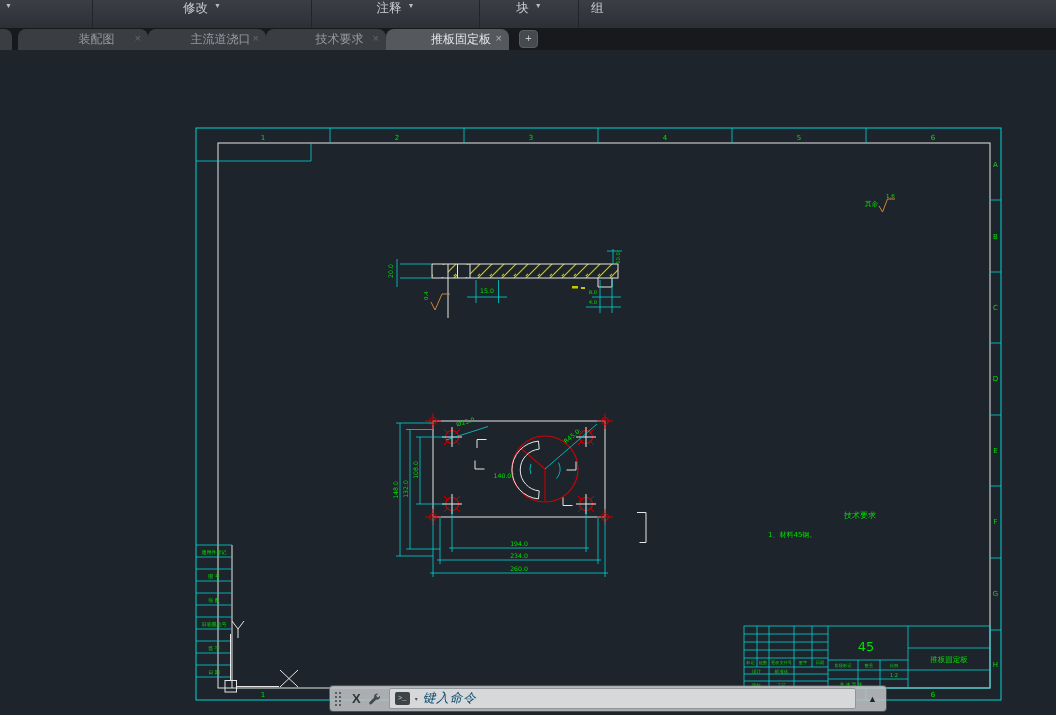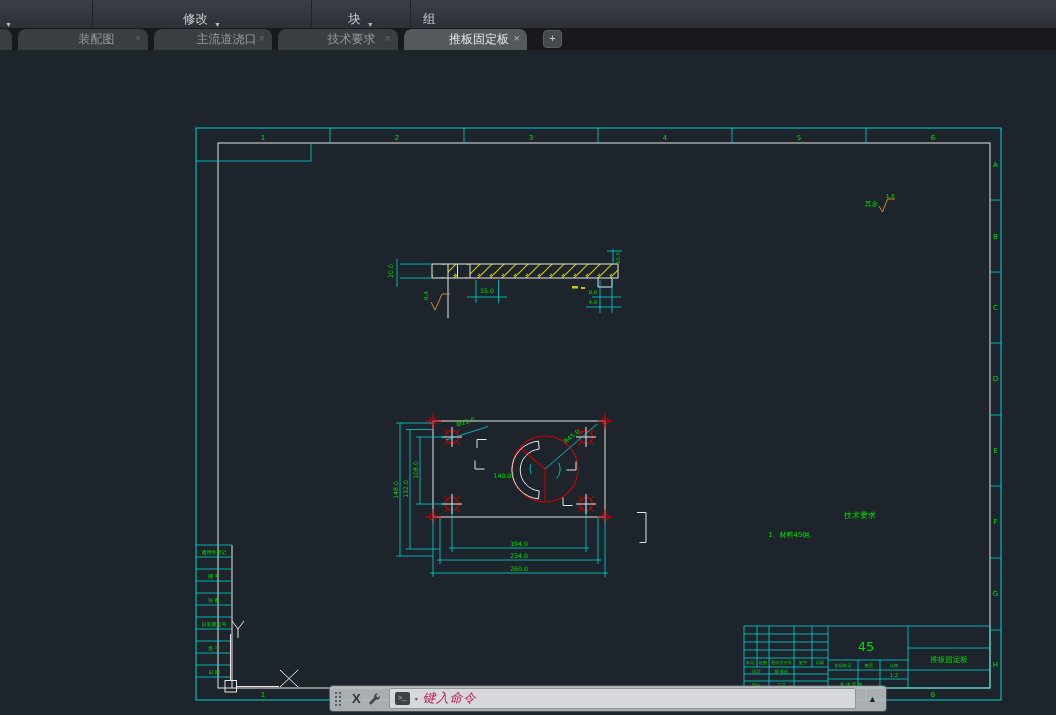--- a/index.html
+++ b/index.html
@@ -1,32 +1,32 @@
 <!DOCTYPE html>
 <html><head>
 <meta charset="utf-8">
 <style>
   html,body{margin:0;padding:0;background:#101214;}
   .stage{position:relative;width:1056px;height:715px;overflow:hidden;background:#1d242b;
          font-family:"Liberation Sans",sans-serif;}
   
   .ribbon{position:absolute;top:0;left:0;width:1056px;height:28px;display:flex;
           background:linear-gradient(#3b3f45,#2d3136);border-bottom:1px solid #121417;z-index:2;}
-  .panel{position:relative;display:flex;align-items:flex-end;justify-content:center;gap:6px;
+  .panel{position:relative;display:flex;align-items:flex-start;justify-content:center;gap:6px;
          border-right:1px solid #212428;box-sizing:border-box;color:#ccced1;font-size:12.5px;}
   .panel .dd{font-size:7px;color:#b9bcbf;padding-top:2px;}
   .panel.pleft{justify-content:flex-start;padding-left:5px;}
   .panel.pright{justify-content:flex-start;padding-left:12px;border-right:none;overflow:hidden;}
   .overflow-arrow{position:absolute;right:7px;top:8px;font-size:9px;color:#c0c3c6;}
   
   .tabbar{position:absolute;top:28px;left:0;width:1056px;height:22px;background:#17191d;
           display:flex;align-items:flex-end;z-index:2;}
   .tab{position:relative;height:21px;background:#3a3e43;border-radius:8px 8px 0 0;
        display:flex;align-items:center;justify-content:center;color:#96999d;font-size:12px;
-       margin-right:6px;box-sizing:border-box;padding-left:27px;}
+       margin-right:0;box-sizing:border-box;padding-left:27px;}
   .tab .x{position:absolute;right:7px;top:3px;font-size:11px;color:#63676b;}
   .tab.active{background:#55595e;color:#e4e6e8;}
   .tab.active .x{color:#aeb2b6;}
   .stub{width:22px;margin-left:-10px;height:21px;background:#3a3e43;border-radius:8px 8px 0 0;}
   .newtab{width:17px;height:16px;margin-left:10px;margin-bottom:2px;background:#464a4f;
           border:1px solid #5a5e63;border-radius:4px;color:#c6c9cc;font-size:11px;
           line-height:14px;text-align:center;}
   
   svg.canvas{position:absolute;top:0;left:0;z-index:1;}
   svg.canvas text{font-family:"DejaVu Sans",sans-serif;fill:#00e000;}
@@ -41,34 +41,38 @@
   .grip{width:8px;height:15px;margin:0 4px 0 4px;
         background-image:radial-gradient(circle,#595d61 1px,transparent 1.3px);
         background-size:4px 4px;}
   .cmd-x{color:#333;font-weight:bold;font-size:13px;margin:0 6px;}
   .cmd-field{flex:1;height:19px;margin:0 8px;background:#d6d8da;border:1px solid #90959a;
              border-radius:2px;display:flex;align-items:center;padding:0 5px;gap:5px;}
   .prompt-box{width:15px;height:13px;background:#3e4347;border-radius:2px;color:#d2d5d8;
               font-size:7px;line-height:13px;text-align:center;
               font-family:"Liberation Mono",monospace;}
   .prompt-dd{font-size:6px;color:#555;}
-  .cmd-placeholder{font-style:italic;color:#be185d;font-size:12.5px;letter-spacing:1px;}
+  .cmd-placeholder{font-style:italic;color:#0c4a6e;font-size:12.5px;letter-spacing:1px;}
   .cmd-expand{color:#222;font-size:9px;margin:0 9px 0 4px;}
 </style>
 </head>
 <body>
 
 <div class="stage">
 
   <div class="ribbon">
     <div class="panel pleft" style="width:93px">
       <span class="dd">▼</span>
     </div>
     <div class="panel" style="width:219px">
       <span>修改</span>
+      <span class="dd">▼</span>
+    </div>
+    <div class="panel" style="width:168px">
+      <span>注释</span>
       <span class="dd">▼</span>
     </div>
     <div class="panel" style="width:99px">
       <span>块</span>
       <span class="dd">▼</span>
     </div>
     <div class="panel pright" style="flex:1">
       <span>组</span>
     </div>
   </div>

